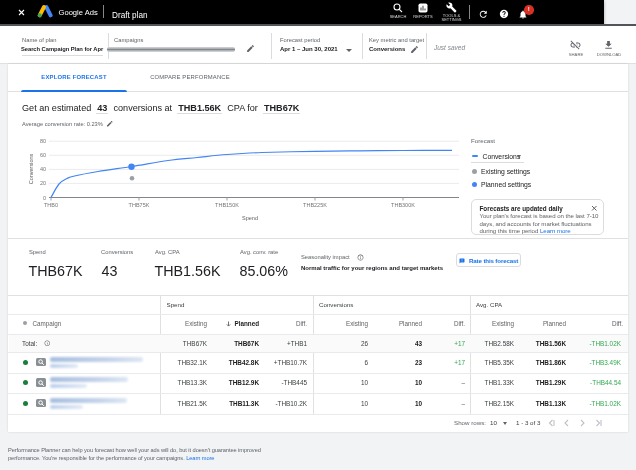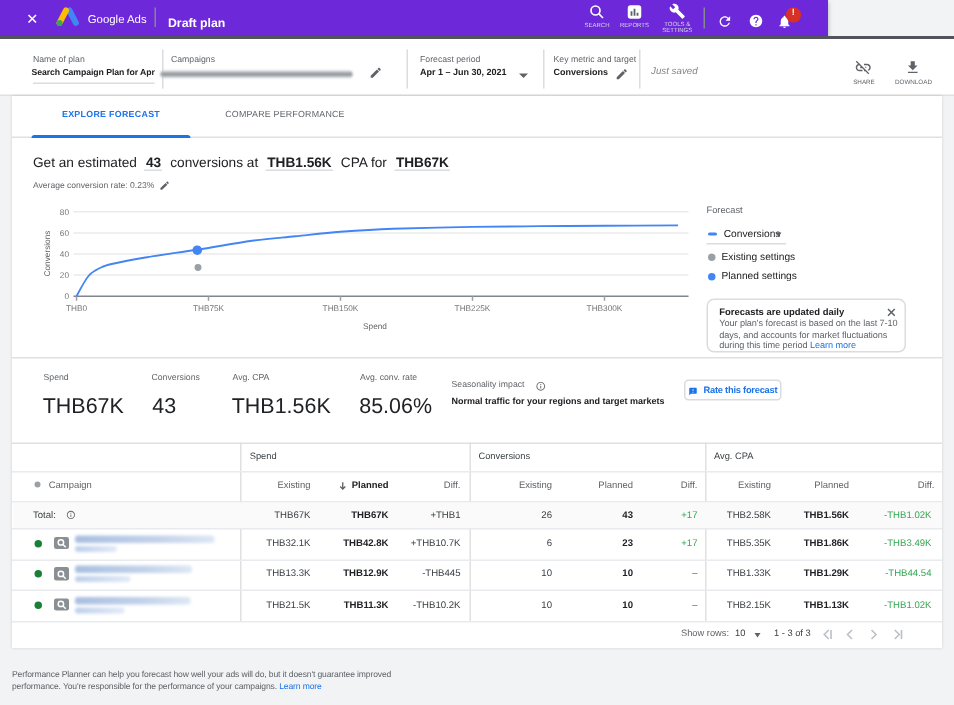--- a/index.html
+++ b/index.html
@@ -6,35 +6,35 @@
 html,body { width:636px; height:470px; overflow:hidden; }
 body { font-family:"Liberation Sans",sans-serif; background:#f1f3f4; position:relative; }
 .abs { position:absolute; }
 .lbl { color:#5f6368; font-size:5.8px; }
 .sep-v { position:absolute; width:1px; background:#dadce0; }
 .green { color:#34a853; }
 </style>
 </head>
 <body>
 
-<div class="abs" style="left:0;top:0;width:552px;height:26px;background:#6d28d9;box-shadow:0 1px 3px rgba(0,0,0,.3);">
+<div class="abs" style="left:0;top:0;width:604px;height:26px;background:#000000;box-shadow:0 1px 3px rgba(0,0,0,.3);">
   <div class="abs" style="left:0;bottom:0;width:636px;height:2px;background:#51555b;"></div>
 
   <svg class="abs" style="left:18px;top:9px;" width="7" height="7">
       <path d="M1 1 L6 6 M6 1 L1 6" stroke="#fff" stroke-width="1.1"></path>
     </svg>
 
   <svg class="abs" style="left:37px;top:4px;" width="16" height="15">
     <line x1="9.3" y1="3" x2="13.6" y2="11.3" stroke="#4285f4" stroke-width="4" stroke-linecap="round"></line>
     <line x1="7" y1="3" x2="2.7" y2="11.3" stroke="#fbbc04" stroke-width="4" stroke-linecap="round"></line>
     <circle cx="2.7" cy="11.3" r="2" fill="#34a853"></circle>
   </svg>
   <div class="abs" style="left:58.5px;top:8px;font-size:7.6px;color:#fff;">Google Ads</div>
   <div class="abs" style="left:103px;top:5px;width:1px;height:13px;background:#84878c;"></div>
-  <div class="abs" style="left:112px;top:11px;font-size:8.2px;color:#fff;font-weight:bold;">Draft plan</div>
+  <div class="abs" style="left:112px;top:11px;font-size:8.2px;color:#fff;font-weight:normal;">Draft plan</div>
 
   <svg class="abs" style="left:393px;top:3px;" width="10" height="10">
       <circle cx="4" cy="4" r="3" fill="none" stroke="#fff" stroke-width="1.1"></circle>
       <line x1="6.3" y1="6.3" x2="9" y2="9" stroke="#fff" stroke-width="1.1"></line>
     </svg>
   <div class="abs" style="left:386px;top:14px;width:24px;text-align:center;font-size:4px;color:#dadce0;">SEARCH</div>
 
   <svg class="abs" style="left:418px;top:3px;" width="10" height="10">
       <rect x="0.5" y="0.5" width="9" height="9" rx="1.8" fill="#fff"></rect>
       <line x1="3" y1="7.5" x2="3" y2="4.5" stroke="#5c6067" stroke-width="1.2"></line>

